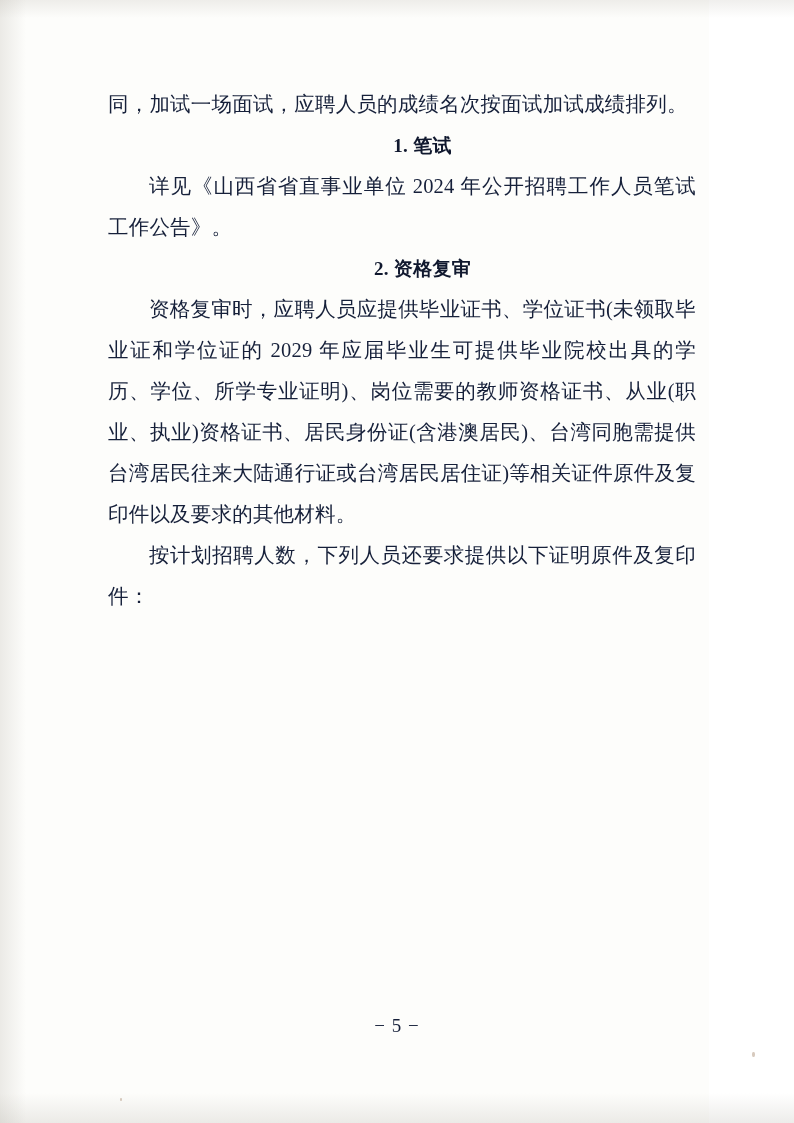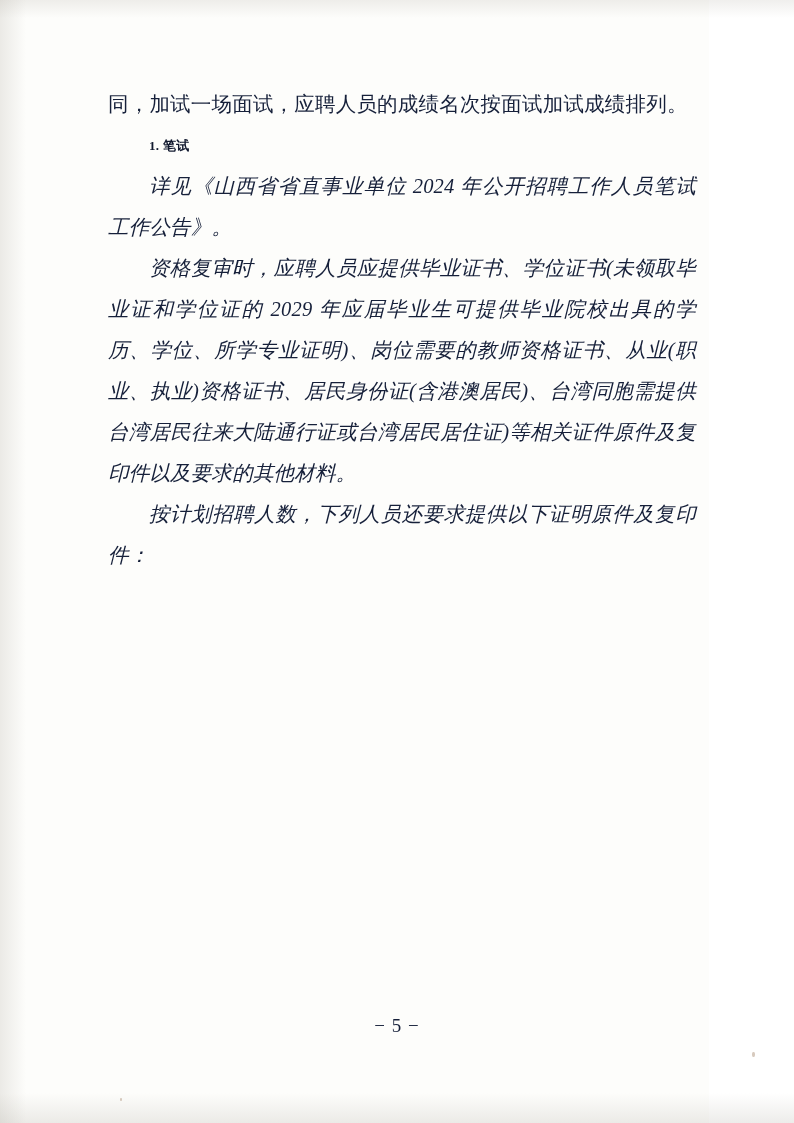--- a/index.html
+++ b/index.html
@@ -33,30 +33,30 @@
     font-size: 20.5px;
     line-height: 41px;
     text-align: justify;
     text-justify: inter-ideograph;
     margin: 0 0 0 0;
     letter-spacing: 0.2px;
     color: #16203a;
   }
   .indent {
     text-indent: 41px;
-    font-style: italic;
   }
   .heading {
-    font-size: 13px;
+    font-size: 19px;
     line-height: 41px;
     font-weight: bold;
     text-indent: 41px;
     margin: 0;
     color: #10182e;
     letter-spacing: 0.3px;
+    text-align: center;
   }
   .footer {
     position: absolute;
     left: 0;
     top: 1015px;
     width: 794px;
     text-align: center;
     font-size: 19px;
     color: #16203a;
     letter-spacing: 1px;
@@ -103,20 +103,21 @@
 <div class="page">
 
   <div class="edge-shadow-left"></div>
   <div class="edge-shadow-top"></div>
   <div class="edge-shadow-bottom"></div>
 
   <div class="content">
     <p class="para">同，加试一场面试，应聘人员的成绩名次按面试加试成绩排列。</p>
     <p class="heading">1. 笔试</p>
     <p class="para indent">详见《山西省省直事业单位 2024 年公开招聘工作人员笔试工作公告》。</p>
+    <p class="heading">2. 资格复审</p>
     <p class="para indent">资格复审时，应聘人员应提供毕业证书、学位证书(未领取毕业证和学位证的 2029 年应届毕业生可提供毕业院校出具的学历、学位、所学专业证明)、岗位需要的教师资格证书、从业(职业、执业)资格证书、居民身份证(含港澳居民)、台湾同胞需提供台湾居民往来大陆通行证或台湾居民居住证)等相关证件原件及复印件以及要求的其他材料。</p>
     <p class="para indent">按计划招聘人数，下列人员还要求提供以下证明原件及复印件：</p>
   </div>
 
   <div class="footer">− 5 −</div>
 
   <div class="speck" style="left:752px; top:1052px;"></div>
   <div class="speck" style="left:120px; top:1098px; width:2px; height:3px;"></div>
 
 </div>

